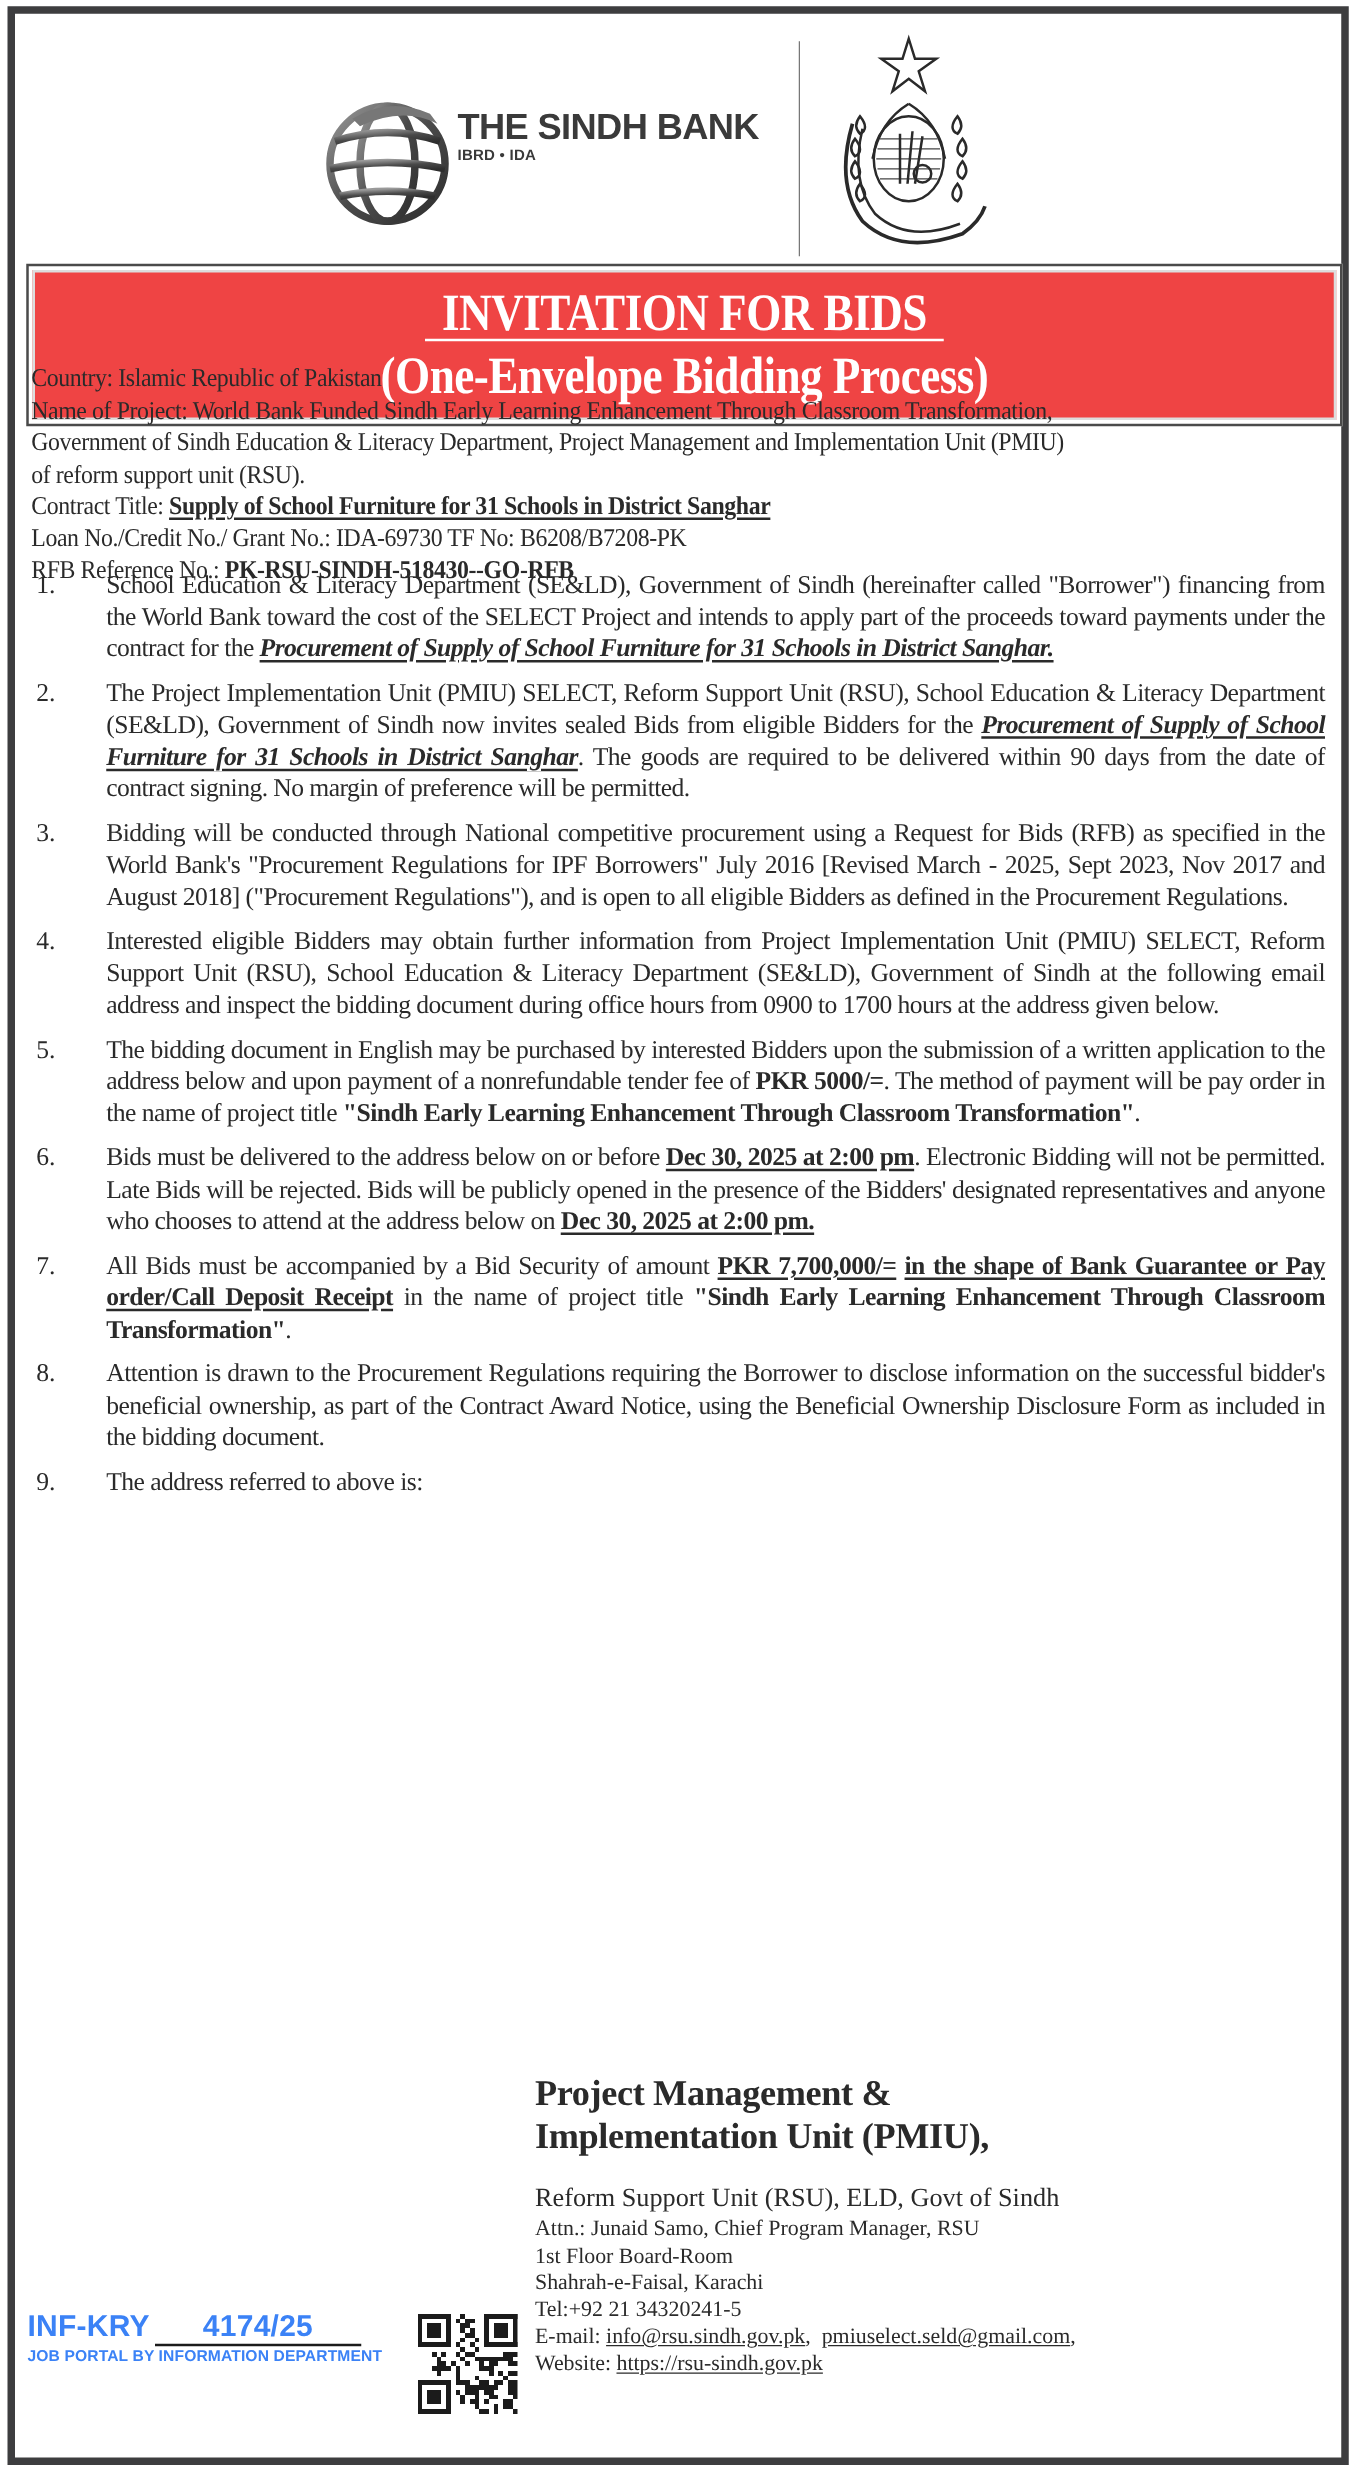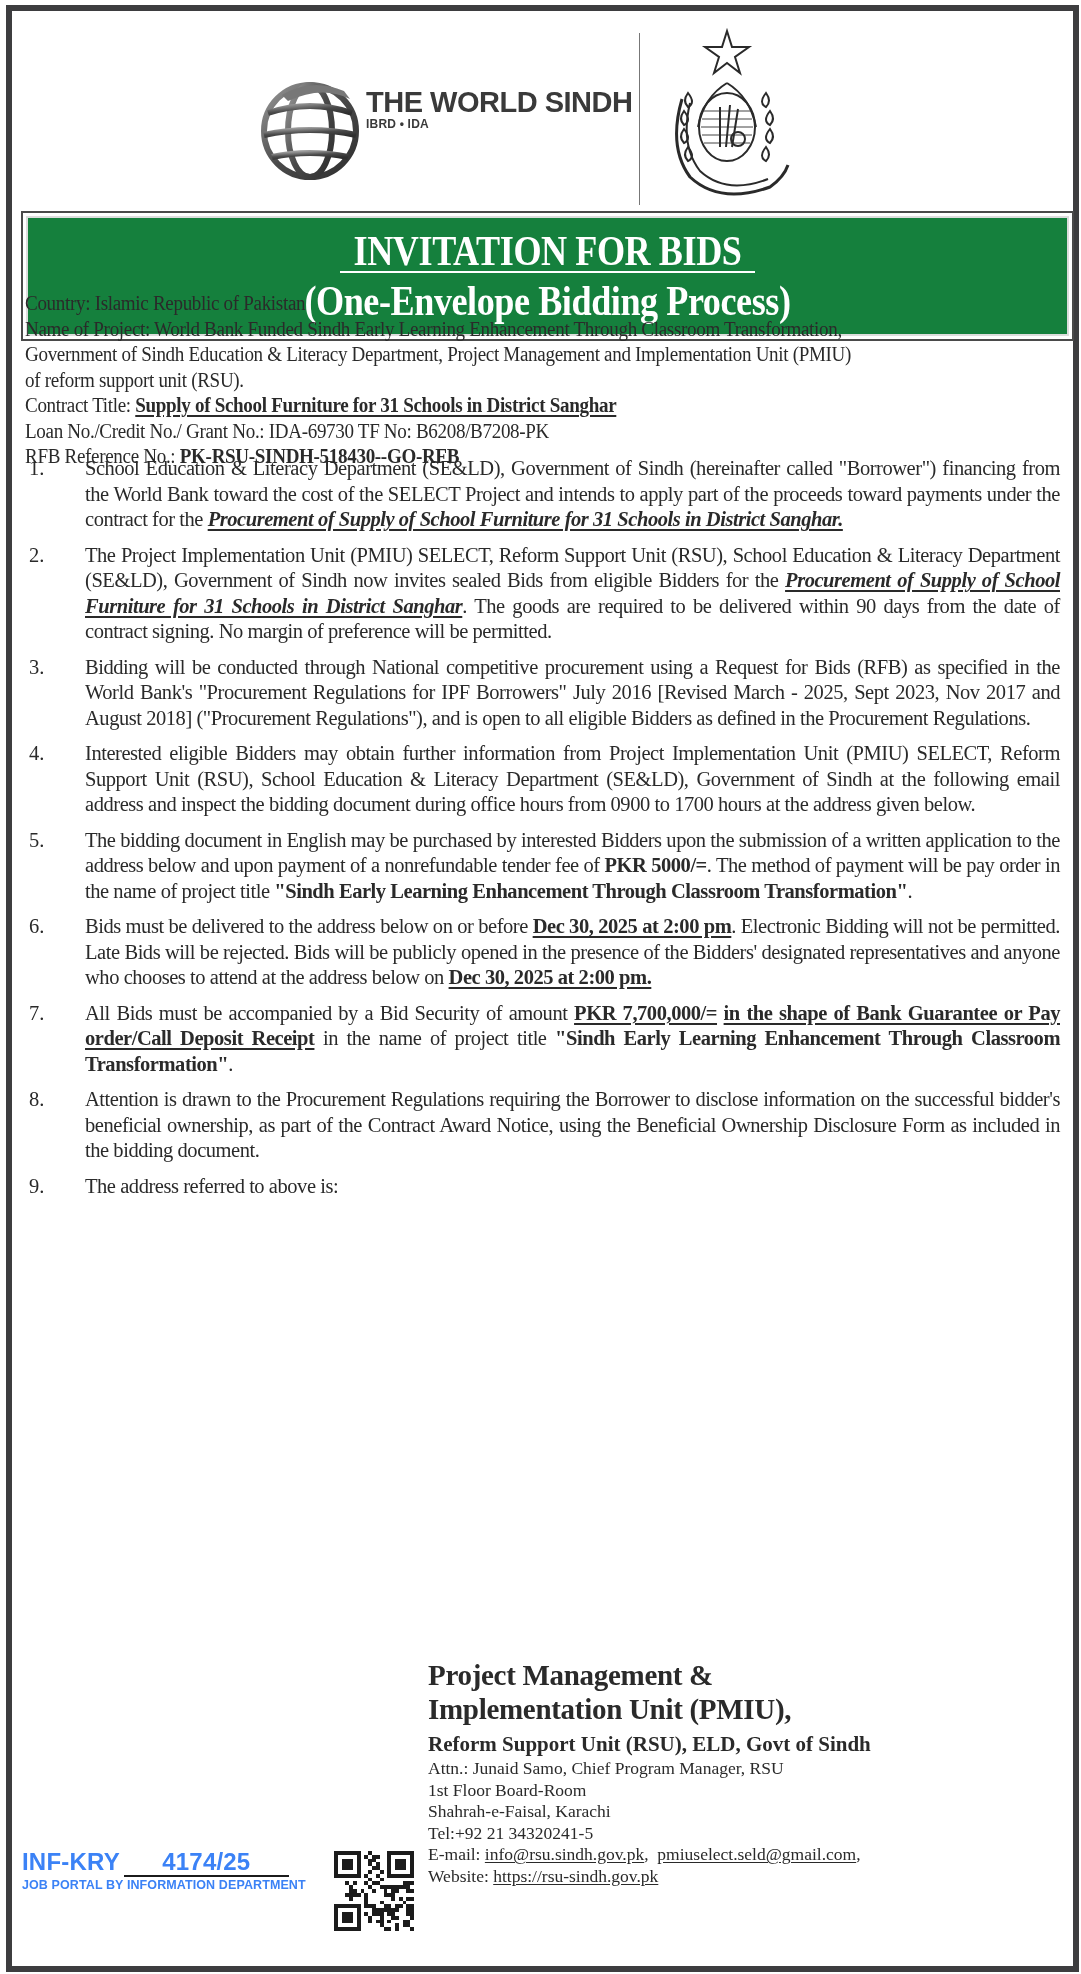--- a/index.html
+++ b/index.html
@@ -15,21 +15,21 @@
   .wb-title { font-family:"Liberation Sans", "DejaVu Sans", sans-serif; font-weight:bold;
               font-size:29px; letter-spacing:-0.5px; color:#3a3a3a; line-height:30px; }
   .wb-sub { font-family:"Liberation Sans", "DejaVu Sans", sans-serif; font-weight:bold;
             font-size:12px; color:#3a3a3a; margin-top:0px; letter-spacing:0.2px; }
   .logo-divider { position:absolute; left:627px; top:22px; width:1px; height:172px; background:#777; }
   .sindh-logo { position:absolute; left:648px; top:16px; width:135px; height:180px; }
 
   
   .title-box { position:absolute; left:9px; top:200px; width:1043px; height:120px;
                border:2px solid #4a4a4a; padding:3px; background:#fff; box-sizing:content-box; }
-  .title-inner { width:100%; height:100%; background:#15803d; border:2px solid #ddd;
+  .title-inner { width:100%; height:100%; background:#ef4444; border:2px solid #ddd;
                  box-sizing:border-box; text-align:center; color:#fff; }
   .title-main { font-size:42px; font-weight:bold; line-height:50px; padding-top:8px;
                 display:inline-block; transform:scaleX(0.86); transform-origin:center;
                 letter-spacing:-0.5px; }
   .title-main-wrap { position:relative; display:inline-block; }
   .title-underline { position:absolute; left:18px; right:18px; bottom:3px; height:2px; background:#fff; }
   .title-sub { font-size:42px; font-weight:bold; line-height:46px; transform:scaleX(0.86);
                transform-origin:center; letter-spacing:-0.5px; margin-top:2px; }
   .header-info { position:absolute; left:13px; top:280px; width:1035px; }
   .header-info .line { font-size:20.5px; line-height:25.5px; letter-spacing:-0.35px; white-space:nowrap;
@@ -40,21 +40,21 @@
 
   .items { position:absolute; left:13px; top:445px; width:1035px; }
   .item { position:relative; padding-left:50px; margin-bottom:10px; }
   .item-num { position:absolute; left:4px; top:0; font-size:20.5px; line-height:25.5px; }
   .item-text { font-size:20.5px; line-height:25.5px; text-align:justify; letter-spacing:-0.45px;
                word-spacing:0px;margin-left:10px; }
 
   
   .address { position:absolute; left:416px; top:1647px; width:620px; text-align:left; }
   .addr-org1 { font-size:29px; font-weight:bold; line-height:34px; letter-spacing:-0.3px; }
-  .addr-org2 { font-size:21px; font-weight:bold; line-height:28px; margin-top:4px; }
+  .addr-org2 { font-size:21px; font-weight:normal; line-height:28px; margin-top:18px; }
   .addr-line { font-size:17.5px; line-height:21.5px; }
   .addr-link { text-decoration:underline; text-underline-offset:2px; }
 
   
   .stamp { position:absolute; left:10px; top:1838px; width:400px; height:118px;
            font-family:"Liberation Sans", "DejaVu Sans", sans-serif; font-weight:bold; color:#3b82f6; }
   .stamp-ref { font-size:24px; line-height:26px; letter-spacing:0.2px; }
   .stamp-ref-num { display:inline-block; border-bottom:2px solid #1b1b1b; width:165px;
                    text-align:center; margin-left:4px; }
   .stamp-brand { font-size:24px; line-height:24px; letter-spacing:0.3px; }
@@ -80,21 +80,21 @@
         <circle cx="58" cy="62" r="46"></circle>
         <ellipse cx="58" cy="62" rx="22" ry="46"></ellipse>
         <line x1="58" y1="16" x2="58" y2="108"></line>
         <path d="M16 44 Q58 30 100 44"></path>
         <path d="M12 66 Q58 56 104 66"></path>
         <path d="M20 88 Q58 80 96 88"></path>
       </g>
       <path d="M30 26 Q60 8 92 22 L98 30 Q70 16 36 32 Z" fill="#777"></path>
     </svg>
     <div class="wb-text">
-      <div class="wb-title">THE WORLD SINDH</div>
+      <div class="wb-title">THE SINDH BANK</div>
       <div class="wb-sub">IBRD • IDA</div>
     </div>
     <div class="logo-divider"></div>
     <svg class="sindh-logo" viewBox="0 0 135 180">
       <g fill="none" stroke="#2a2a2a" stroke-width="2">
         <polygon points="67,4 72,20 89,20 75,30 80,46 67,36 54,46 59,30 45,20 62,20"></polygon>
         <path d="M22 72 Q8 120 30 150 Q60 178 110 160 Q124 150 128 138" stroke-width="3"></path>
         <path d="M30 76 Q20 118 40 144 Q66 168 108 152" stroke-width="2"></path>
         <ellipse cx="67" cy="100" rx="28" ry="34"></ellipse>
         <path d="M67 56 Q90 70 96 100"></path>

